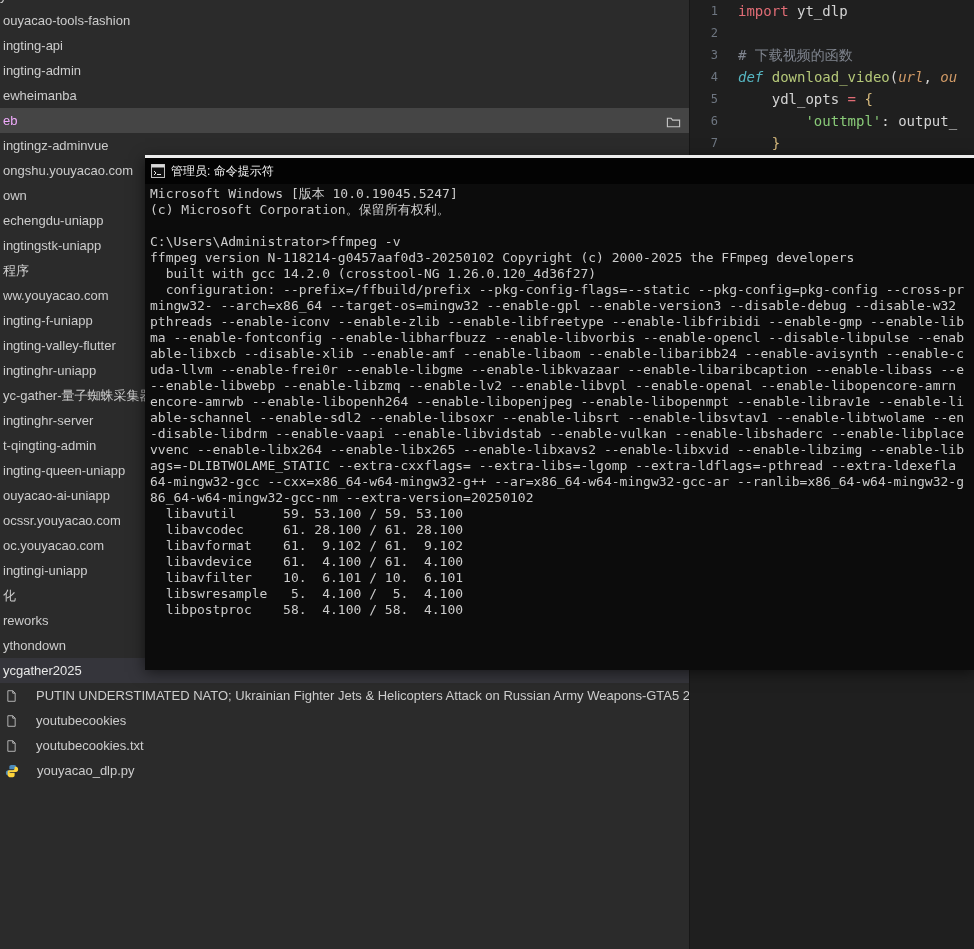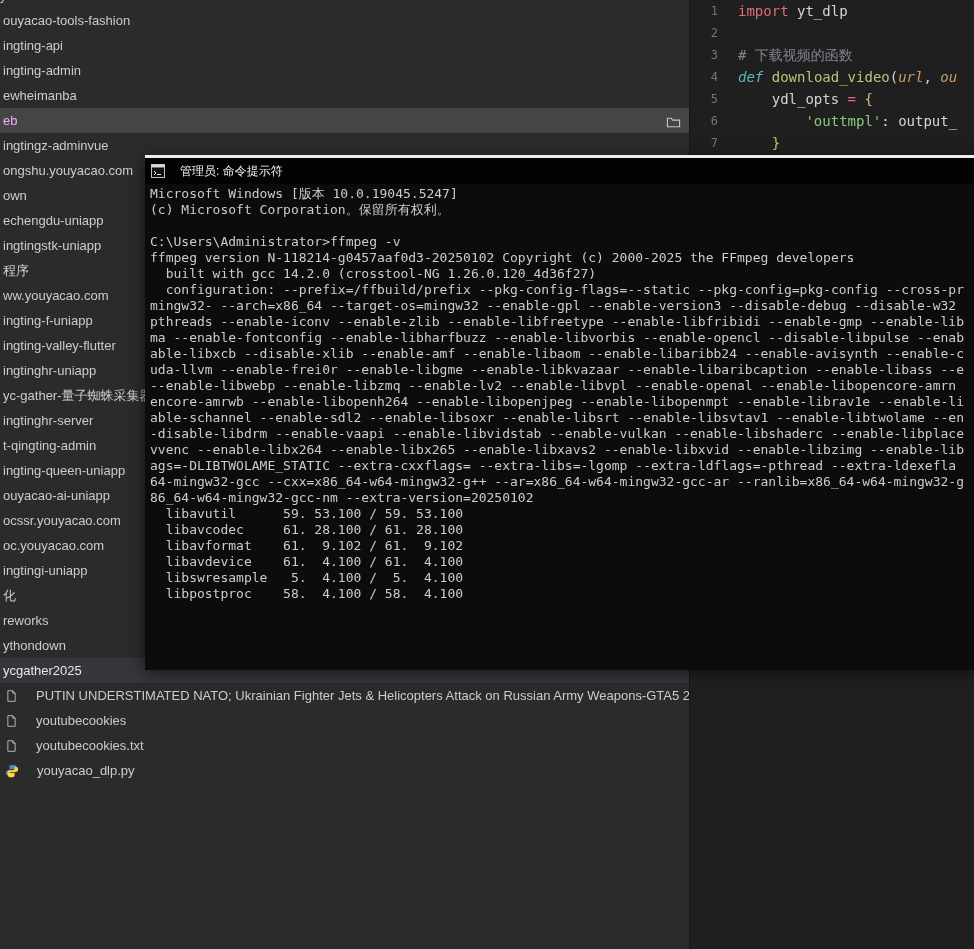--- a/index.html
+++ b/index.html
@@ -36,21 +36,21 @@
   .c-plain{color:#d4d4d4;}
   .c-comment{color:#7f848e;text-align:center;}
   .c-string{color:#89ca78;}
   .c-bracket{color:#d7ba7d;}
 
   
   .terminal{position:absolute;left:145px;top:155px;width:829px;height:513px;z-index:5;
             box-shadow:0 4px 14px rgba(0,0,0,0.6);}
   .term-topstrip{height:3px;background:#ececec;}
   .term-titlebar{height:26px;background:#030303;display:flex;align-items:center;
-                 padding-left:6px;gap:15px;cursor:default;}
+                 padding-left:6px;gap:6px;cursor:default;}
   .term-title{color:#f2f2f2;font-size:12px;font-family:"Liberation Sans",sans-serif;}
   .term-body{height:484px;background:#0c0c0c;padding:2px 0 0 5px;overflow:hidden;cursor:text;}
   .term-line{white-space:pre;color:#cccccc;font-size:13px;line-height:16px;height:16px;
              font-family:"DejaVu Sans Mono","Liberation Mono",monospace;overflow:hidden;}
 </style>
 </head>
 <body>
 
 <div class="screen">
 
@@ -181,18 +181,19 @@
         <div class="term-line">able-schannel --enable-sdl2 --enable-libsoxr --enable-libsrt --enable-libsvtav1 --enable-libtwolame --en</div>
         <div class="term-line">-disable-libdrm --enable-vaapi --enable-libvidstab --enable-vulkan --enable-libshaderc --enable-libplace</div>
         <div class="term-line">vvenc --enable-libx264 --enable-libx265 --enable-libxavs2 --enable-libxvid --enable-libzimg --enable-lib</div>
         <div class="term-line">ags=-DLIBTWOLAME_STATIC --extra-cxxflags= --extra-libs=-lgomp --extra-ldflags=-pthread --extra-ldexefla</div>
         <div class="term-line">64-mingw32-gcc --cxx=x86_64-w64-mingw32-g++ --ar=x86_64-w64-mingw32-gcc-ar --ranlib=x86_64-w64-mingw32-g</div>
         <div class="term-line">86_64-w64-mingw32-gcc-nm --extra-version=20250102</div>
         <div class="term-line">  libavutil      59. 53.100 / 59. 53.100</div>
         <div class="term-line">  libavcodec     61. 28.100 / 61. 28.100</div>
         <div class="term-line">  libavformat    61.  9.102 / 61.  9.102</div>
         <div class="term-line">  libavdevice    61.  4.100 / 61.  4.100</div>
+        <div class="term-line">  libavfilter    10.  6.101 / 10.  6.101</div>
         <div class="term-line">  libswresample   5.  4.100 /  5.  4.100</div>
         <div class="term-line">  libpostproc    58.  4.100 / 58.  4.100</div>
       </div>
   </div>
 
 </div>
 
 </body></html>

